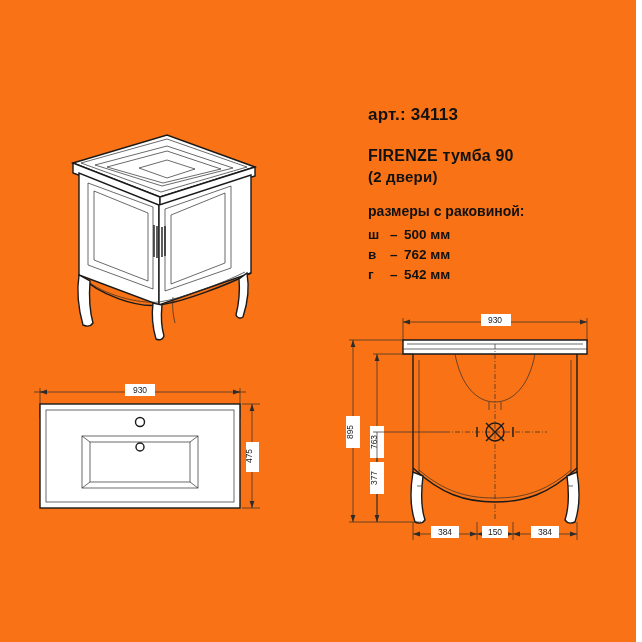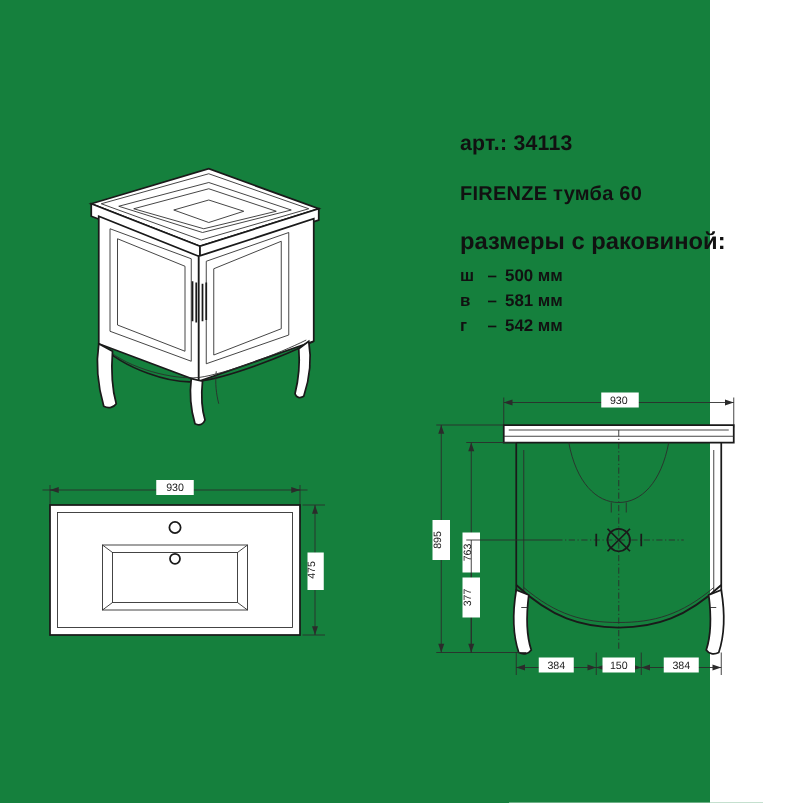--- a/index.html
+++ b/index.html
@@ -11,23 +11,23 @@
     width: 642px;
     height: 642px;
     font-family: "Liberation Sans", sans-serif;
     color: #1a1a1a;
     position: relative;
     overflow: hidden;
   }
   .sheet {
     position: absolute;
     left: 0; top: 0;
-    width: 568px;
+    width: 636px;
     height: 642px;
-    background: #15803d;
+    background: #f97316;
   }
 
   
   .spec {
     position: absolute;
     left: 368px;
     top: 105px;
     width: 250px;
   }
   .spec .art {
@@ -44,21 +44,21 @@
     color: #111;
     letter-spacing: 0.2px;
   }
   .spec .model .sub {
     display: block;
     font-weight: bold;
     font-size: 15px;
     margin-top: 3px;
   }
   .spec .dim-title {
-    font-size: 19px;
+    font-size: 14px;
     font-weight: bold;
     margin: 18px 0 8px 0;
     color: #111;
   }
   .spec .dim-row {
     font-size: 13.5px;
     font-weight: bold;
     color: #111;
     margin: 0 0 5px 0;
     display: flex;
@@ -94,33 +94,34 @@
   }
 </style>
 </head>
 <body>
 
 <div class="sheet">
 
   <div class="spec">
     <div class="art">арт.: 34113</div>
     <div class="model">
-      <span>FIRENZE  тумба 60</span>
+      <span>FIRENZE  тумба 90</span>
+      <span class="sub">(2 двери)</span>
     </div>
     <div class="dim-title">размеры с раковиной:</div>
 
     <div class="dim-row">
       <span class="k">ш</span>
       <span class="dash">–</span>
       <span>500 мм</span>
     </div>
     <div class="dim-row">
       <span class="k">в</span>
       <span class="dash">–</span>
-      <span>581 мм</span>
+      <span>762 мм</span>
     </div>
     <div class="dim-row">
       <span class="k">г</span>
       <span class="dash">–</span>
       <span>542 мм</span>
     </div>
   </div>
 
   <div class="draw" style="left:55px; top:105px;">
     <svg width="260" height="240" viewBox="0 0 260 240">

